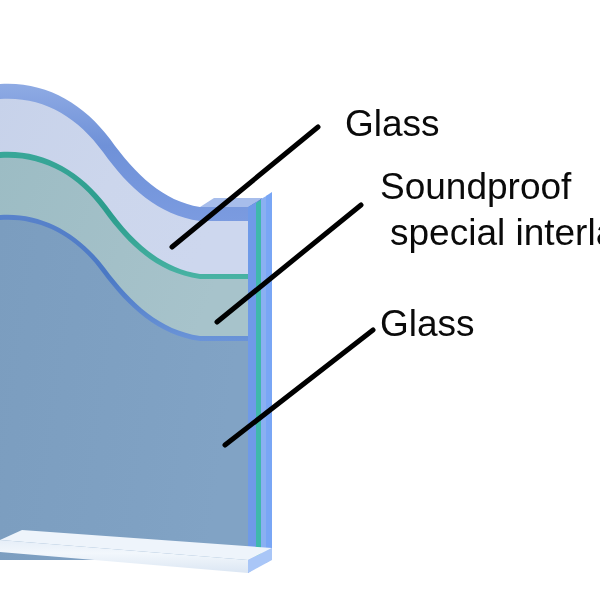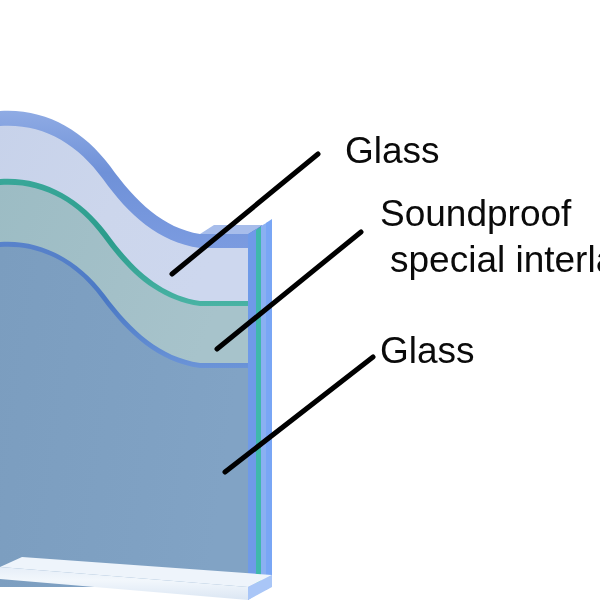--- a/index.html
+++ b/index.html
@@ -11,21 +11,20 @@
     width: 600px;
     height: 600px;
     overflow: hidden;
     font-family: "Liberation Sans", sans-serif;
   }
   #diagram-root {
     position: relative;
     width: 600px;
     height: 567px;
     background: #ffffff;
-    margin-top: 27px;
   }
   #scene {
     position: absolute;
     top: 0;
     left: 0;
     width: 600px;
     height: 600px;
     display: block;
   }
   .label-text {

